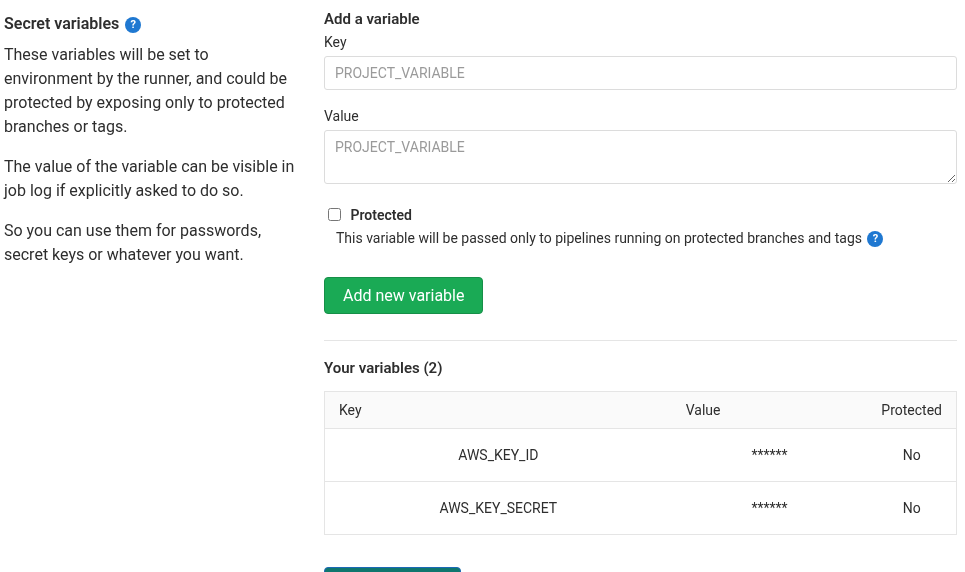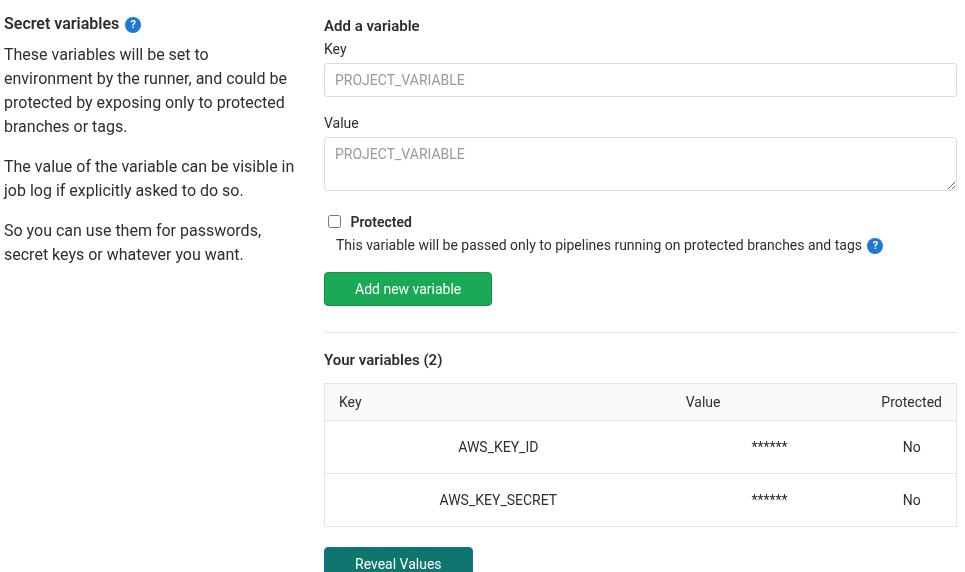--- a/index.html
+++ b/index.html
@@ -48,21 +48,21 @@
     }
     .left p {
       margin: 0 0 16px 0;
       line-height: 1.5;
       color: #2e2e2e;
       font-size: 16px;
     }
     .form-heading {
       font-size: 15px;
       font-weight: 600;
-      margin: 11px 0 6px 0;
+      margin: 4px 0 6px 0;
       color: #2e2e2e;
     }
     .form-label {
       display: block;
       font-size: 14px;
       margin: 0 0 6px 0;
       color: #2e2e2e;
     }
     .text-input {
       width: 100%;
@@ -96,26 +96,27 @@
     .checkbox-row label { font-weight: 600; font-size: 14px; }
     .checkbox-row input[type=checkbox] { margin-right: 6px; vertical-align:-1px;}
     .help-text {
       font-size: 14px;
       color: #2e2e2e;
       margin: 4px 0 16px 12px;
       line-height: 1.5;
     }
     .btn {
       display: inline-block;
-      padding: 8px 30px;
-      font-size: 14px;
+      padding: 8px 18px;
+      font-size: 16px;
       border-radius: 4px;
       cursor: pointer;
       border: 1px solid transparent;
       font-family: inherit;
+      margin-top: 12px;
     }
     .btn-success {
       background: #1aaa55;
       border-color: #168f48;
       color: #fff;
     }
     .btn-primary {
       background: #0f766e;
       border-color: #1b69b6;
       color: #fff;

